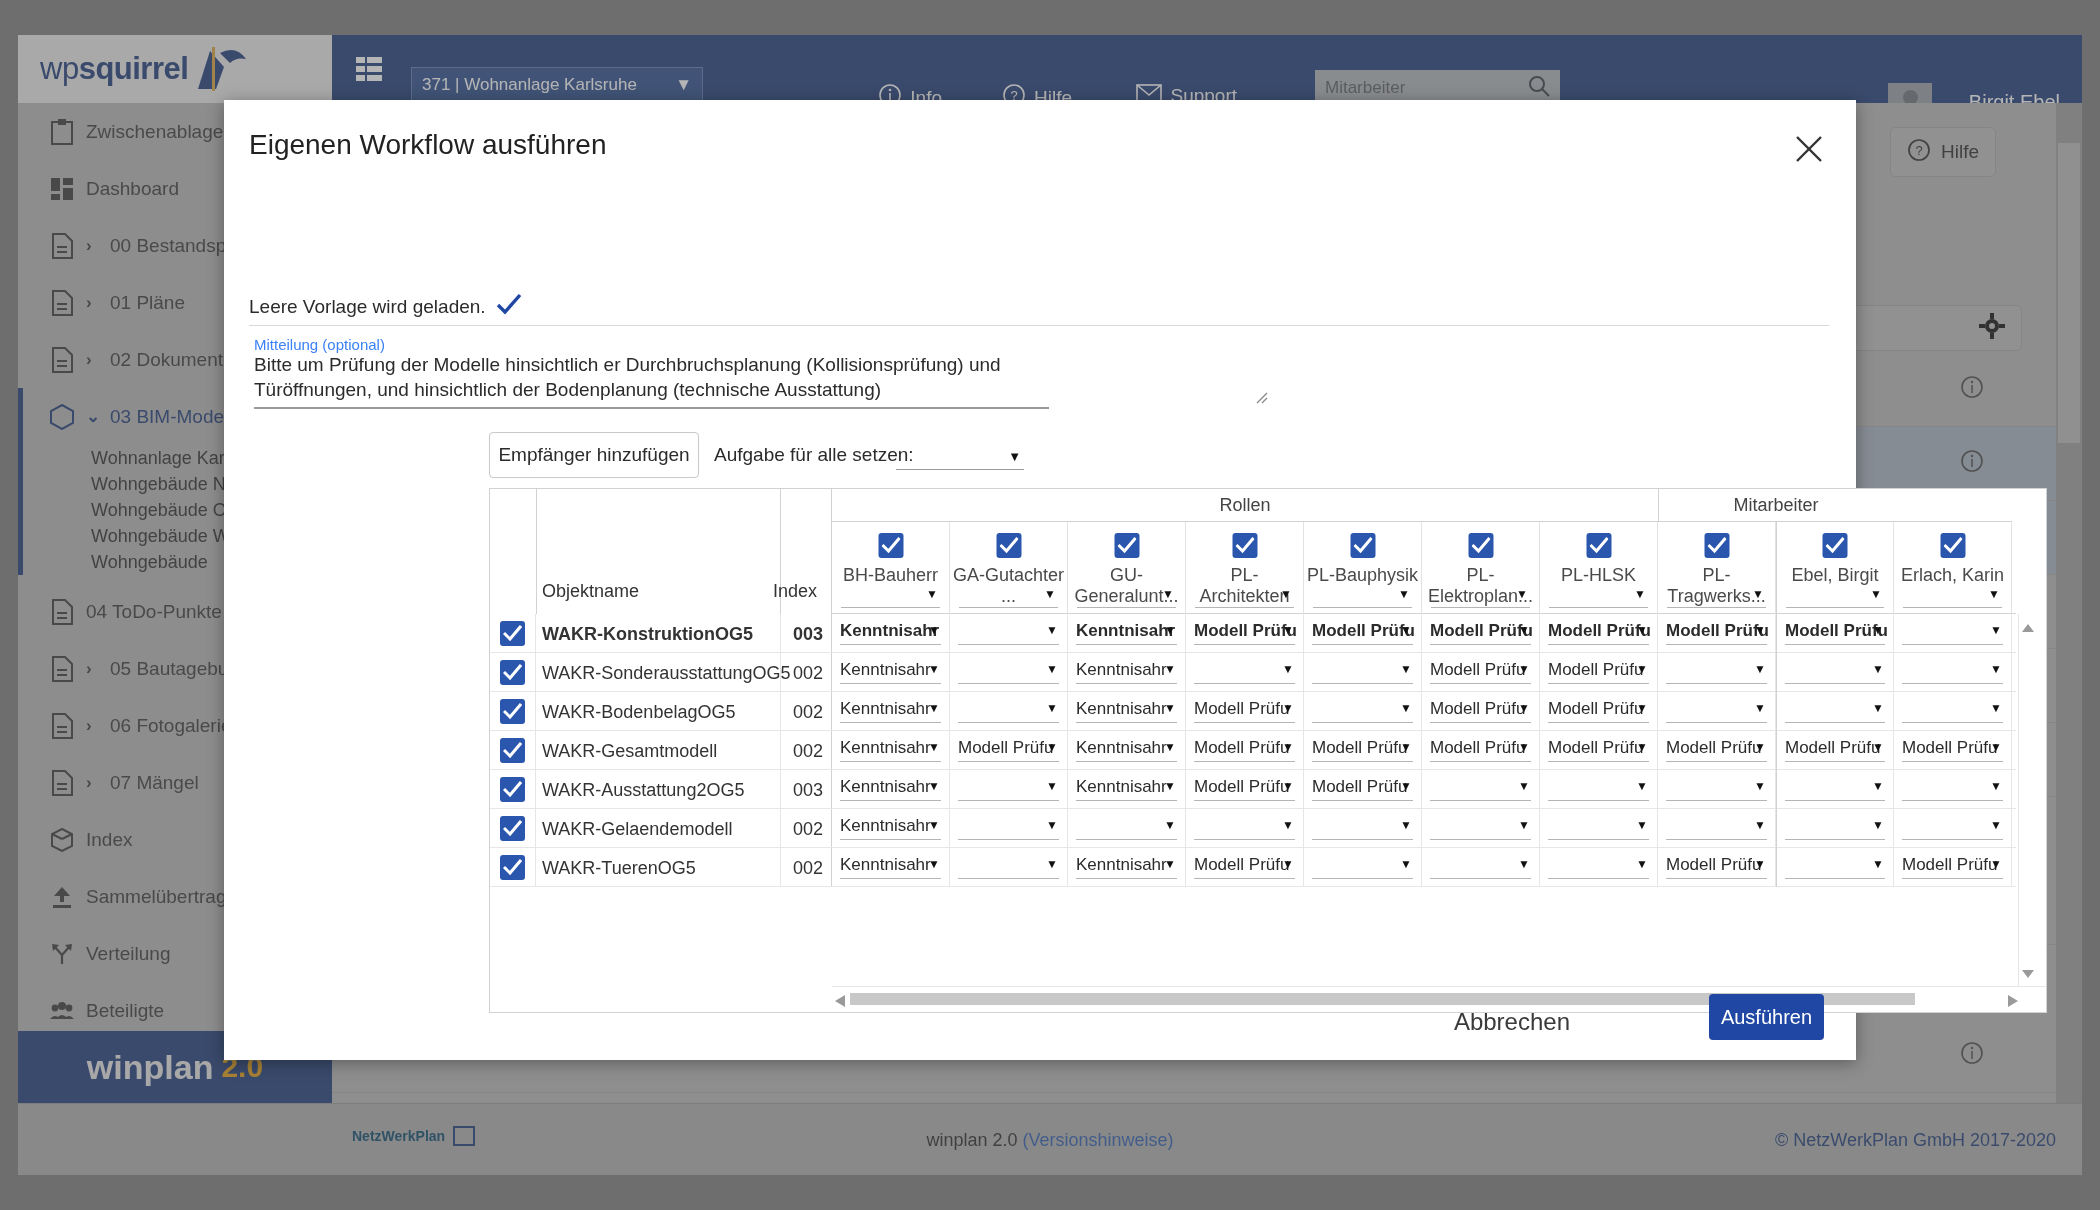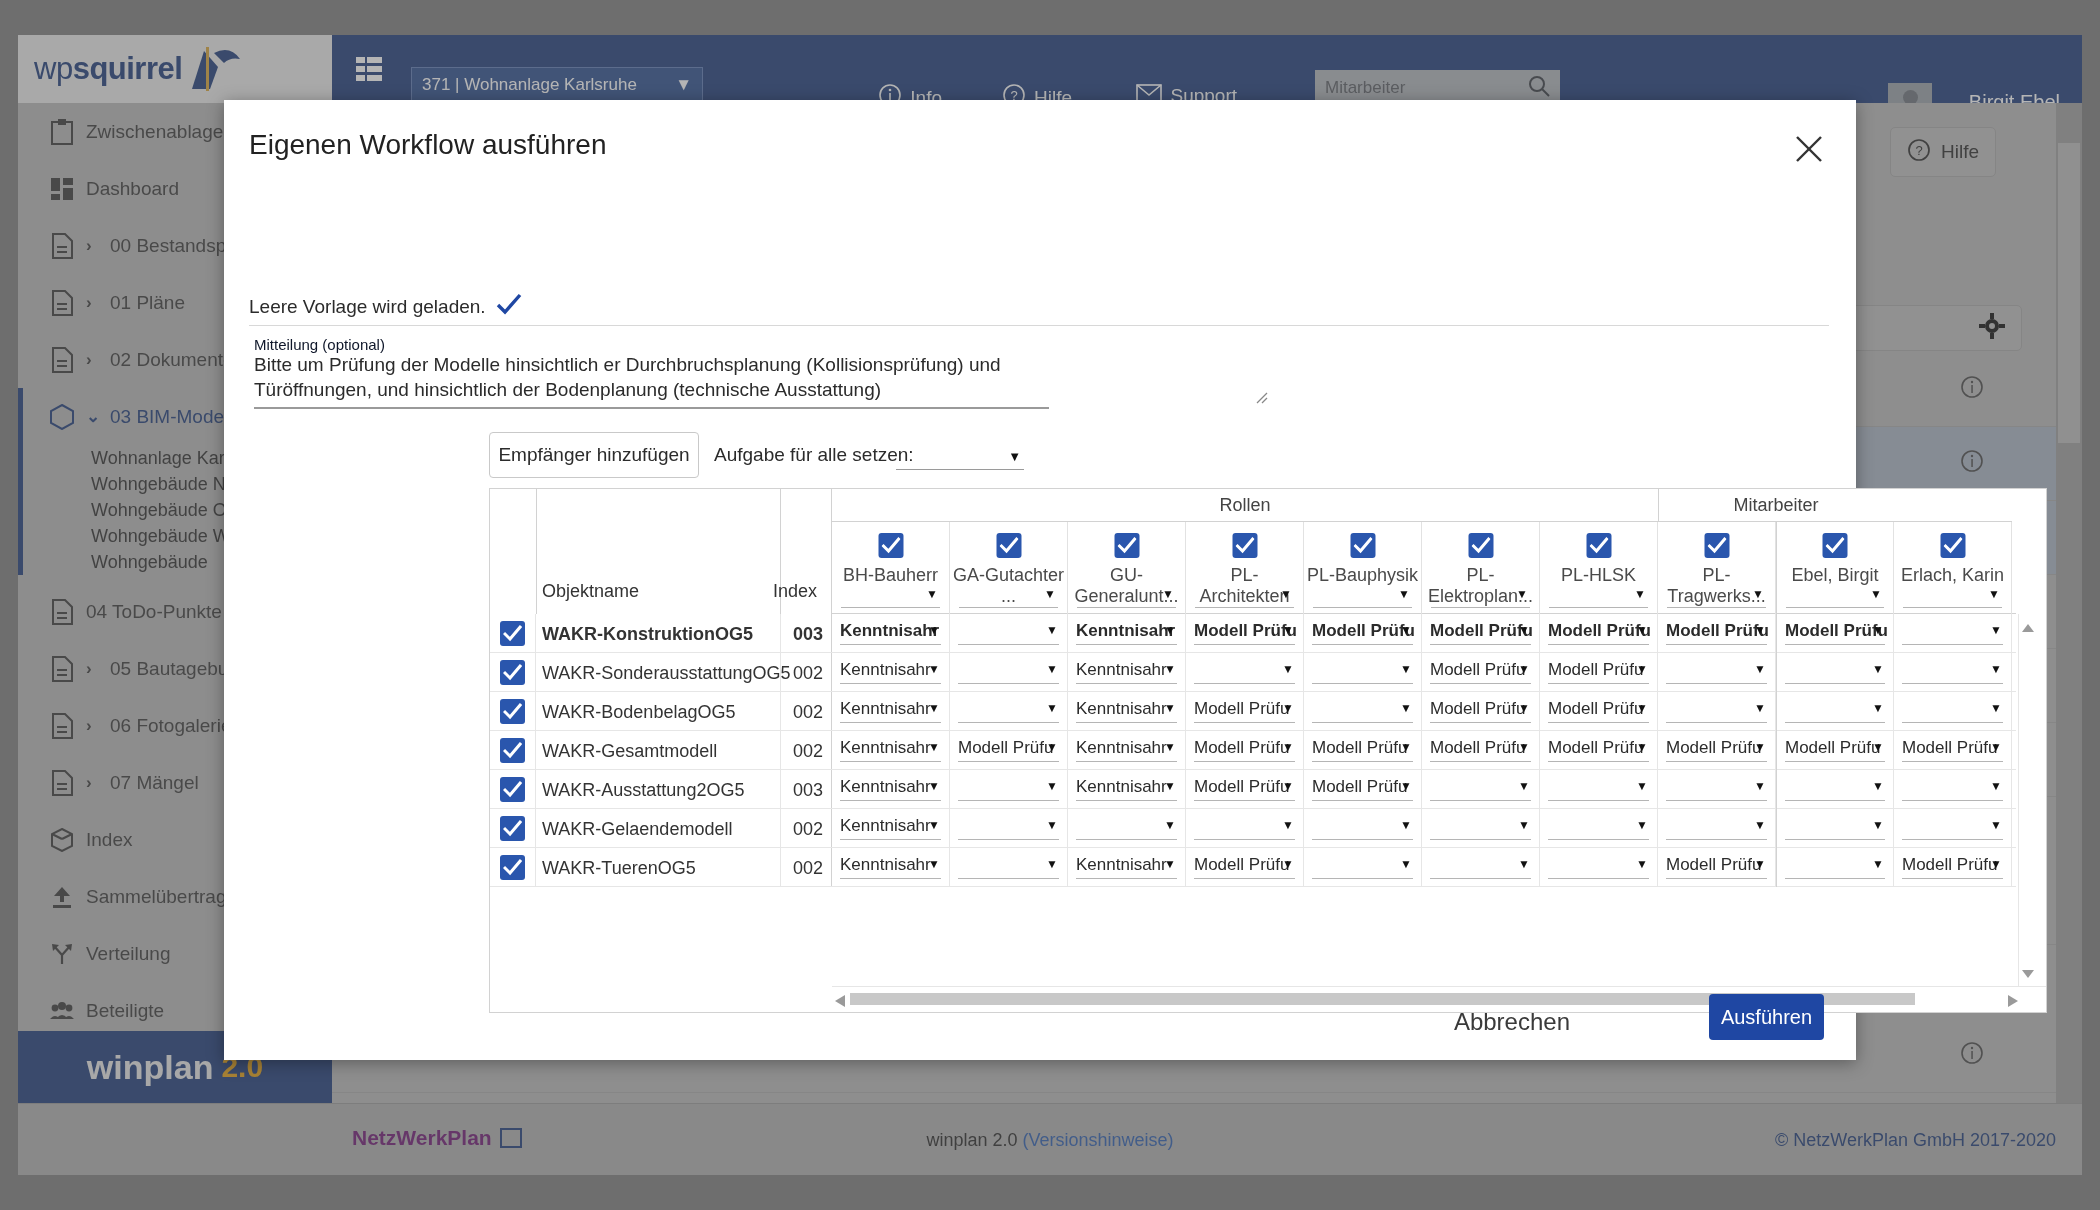--- a/index.html
+++ b/index.html
@@ -17,21 +17,21 @@
     position:absolute; left:18px; top:35px; width:2064px; height:1140px;
     background:#b4b4b4;
     overflow:hidden;
   }
   #dim { position:absolute; inset:0; background:rgba(90,90,90,0.45); z-index:40; pointer-events:none; }
 
   
   .topbar { position:absolute; left:0; top:0; right:0; height:68px; background:#1f3d7a; }
   .logo-area {
     position:absolute; left:0; top:0; width:314px; height:68px;
-    background:#e9e9e9; display:flex; align-items:center; padding-left:16px;
+    background:#e9e9e9; display:flex; align-items:center; padding-left:22px;
   }
   .logo-text { font-size:31px; font-weight:700; color:#1f3d7a; letter-spacing:-0.5px; }
   .logo-text .thin { font-weight:400; }
   .logo-sq {
     width:66px;height:52px;margin-left:2px;position:relative;
   }
   .logo-sq svg { position:absolute; left:0; top:0; }
 
   .grid-icon { position:absolute; left:338px; top:22px; width:26px; height:24px; }
   .proj-select {
@@ -96,37 +96,37 @@
   .row-strip { position:absolute; left:0; right:26px; height:74px; border-bottom:1px solid #a9a9a9; }
   .row-strip .info-c { position:absolute; right:72px; top:22px; }
   .scroll-col { position:absolute; right:0; top:0; bottom:0; width:26px; background:#9f9f9f; }
   .scroll-thumb { position:absolute; right:2px; top:40px; width:22px; height:300px; background:#bcbcbc; }
 
   
   .footerbar {
     position:absolute; left:0; right:0; bottom:0; height:72px; background:#b0b0b0;
     border-top:1px solid #9a9a9a;
   }
-  .nwp { position:absolute; left:334px; top:22px; font-size:21px; font-weight:700; color:#701a75; display:flex; gap:8px; align-items:center;}
+  .nwp { position:absolute; left:334px; top:22px; font-size:14px; font-weight:700; color:#0c4a6e; display:flex; gap:8px; align-items:center;}
   .nwp .mark { width:22px;height:20px;border:2px solid #1f3d7a;display:inline-block; }
   .foot-center { position:absolute; left:50%; transform:translateX(-50%); top:26px; font-size:18px; color:#2a2a2a;}
   .foot-center .vh { color:#2f5fb0; }
   .foot-right { position:absolute; right:26px; top:26px; font-size:18px; color:#1f3d7a; }
 
   
   #modal {
     position:absolute; left:224px; top:100px; width:1632px; height:960px;
     background:#ffffff; z-index:60; box-shadow:0 3px 16px rgba(0,0,0,.35);
   }
   .modal-title { position:absolute; left:25px; top:29px; font-size:28px; color:#222; }
   .modal-close { position:absolute; right:30px; top:32px; width:34px; height:34px; cursor:pointer; }
   .status-line { position:absolute; left:25px; top:193px; font-size:19px; color:#2b2b2b; display:flex; align-items:center; gap:10px;}
   .hr1 { position:absolute; left:25px; top:225px; width:1580px; height:1px; background:#d8d8d8; }
 
-  .msg-label { position:absolute; left:30px; top:236px; font-size:15px; color:#0f172a; }
+  .msg-label { position:absolute; left:30px; top:236px; font-size:15px; color:#3b82f6; }
   .msg-box { position:absolute; left:30px; top:252px; width:795px; }
   .msg-text { font-size:19px; color:#2b2b2b; line-height:1.32; white-space:pre-line; }
   .msg-underline { position:absolute; left:30px; top:307px; width:795px; height:2px; background:#9a9a9a; }
   .msg-resize { position:absolute; left:1030px; top:290px; width:14px; height:14px; }
 
   .btn-add {
     position:absolute; left:265px; top:332px; width:210px; height:46px;
     background:#fff; border:1px solid #c9c9c9; border-radius:4px;
     font-size:19px; color:#2b2b2b; display:flex; align-items:center; justify-content:center;
     cursor:pointer;

